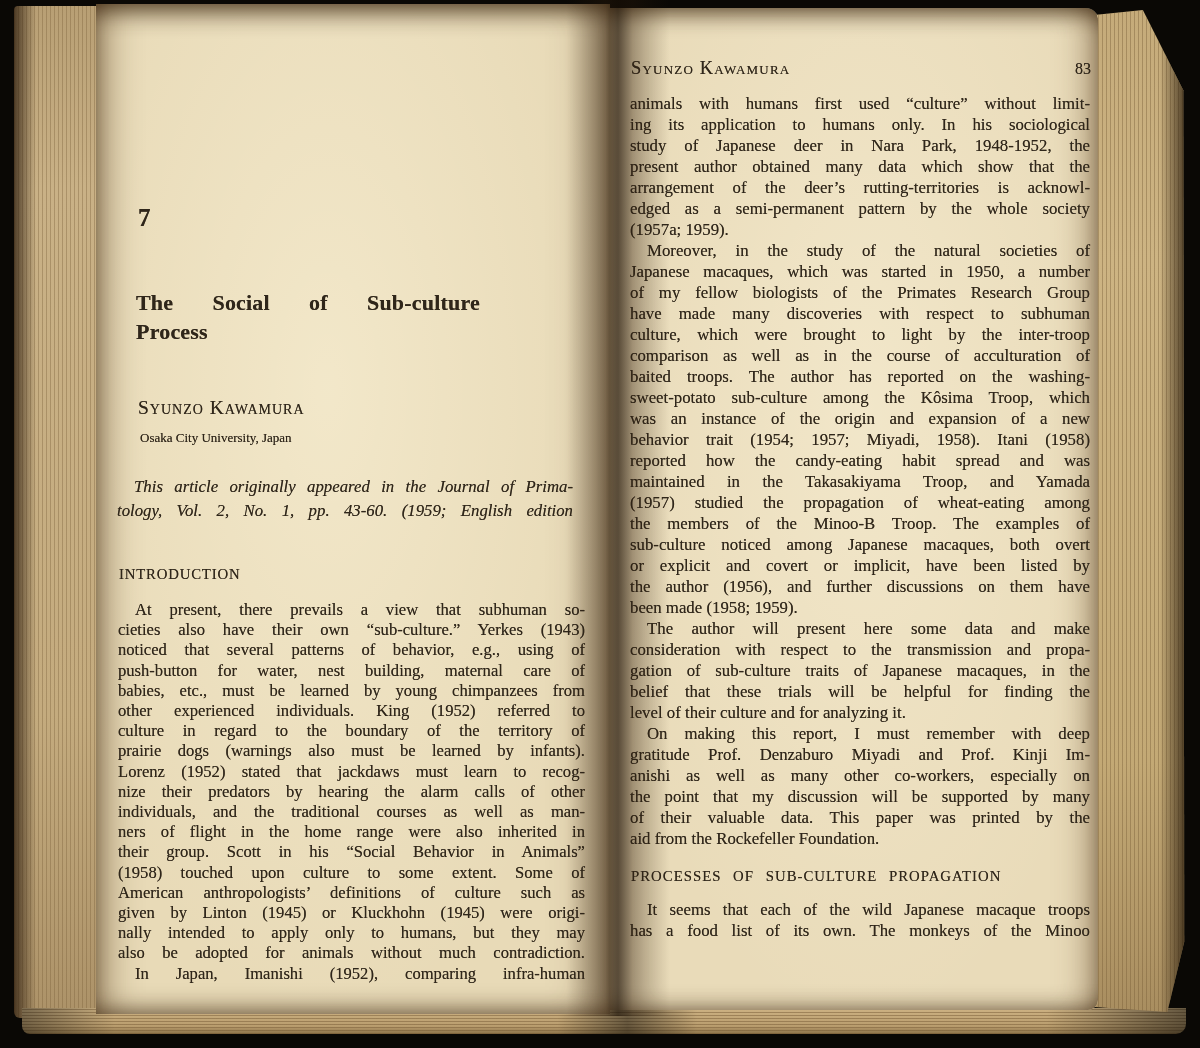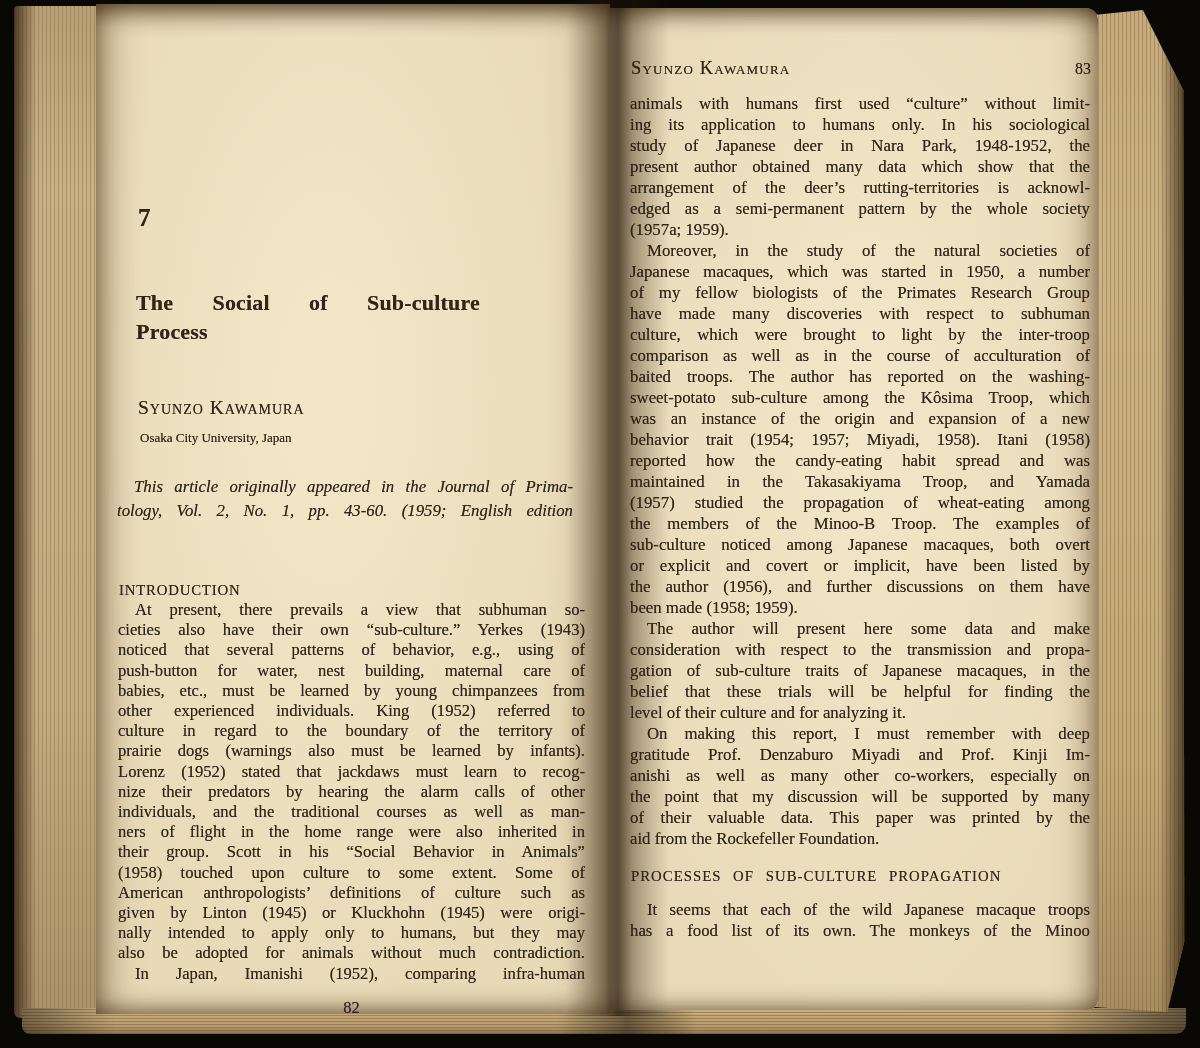--- a/index.html
+++ b/index.html
@@ -80,21 +80,21 @@
     position:absolute; left:40px; top:285px; width:344px;
     font-size:22px; font-weight:bold; line-height:28.5px;
     letter-spacing:0.2px;
   }
   .author-line { position:absolute; left:42px; top:393px; font-size:19.5px; font-variant:small-caps; letter-spacing:1px; }
   .affiliation-line { position:absolute; left:44px; top:426px; font-size:13px; }
   .citation-block {
     position:absolute; left:21px; top:471px; width:456px;
     font-size:16.8px; font-style:italic; line-height:23.6px;
   }
-  .intro-heading { position:absolute; left:23px; top:578px; font-size:14.8px; letter-spacing:0.8px; }
+  .intro-heading { position:absolute; left:23px; top:562px; font-size:14.8px; letter-spacing:0.8px; }
   .body-col-left {
     position:absolute; left:22px; top:596px; width:467px;
     font-size:16.6px; line-height:20.2px;
   }
   .pagenum-left { position:absolute; left:22px; top:994px; width:467px; text-align:center; font-size:16.5px; }
 
   
   .running-header {
     position:absolute; left:21px; top:50px; width:460px;
     display:flex; justify-content:space-between; align-items:baseline;
@@ -160,21 +160,20 @@
           <div class="tline">American anthropologists’ definitions of culture such as</div>
           <div class="tline">given by Linton (1945) or Kluckhohn (1945) were origi-</div>
           <div class="tline">nally intended to apply only to humans, but they may</div>
           <div class="tline tline-last">also be adopted for animals without much contradiction.</div>
         </div>
       <div class="para justify-all indent-first">
           <div class="tline tline-last">In Japan, Imanishi (1952), comparing infra-human</div>
         </div>
     </div>
 
-    <div class="pagenum-left">82</div>
   </div>
 
   <div class="page page-right">
     <div class="running-header">
       <span class="header-author">Syunzo Kawamura</span>
       <span class="header-pagenum">83</span>
     </div>
 
     <div class="body-col-right">
       <div class="para">

